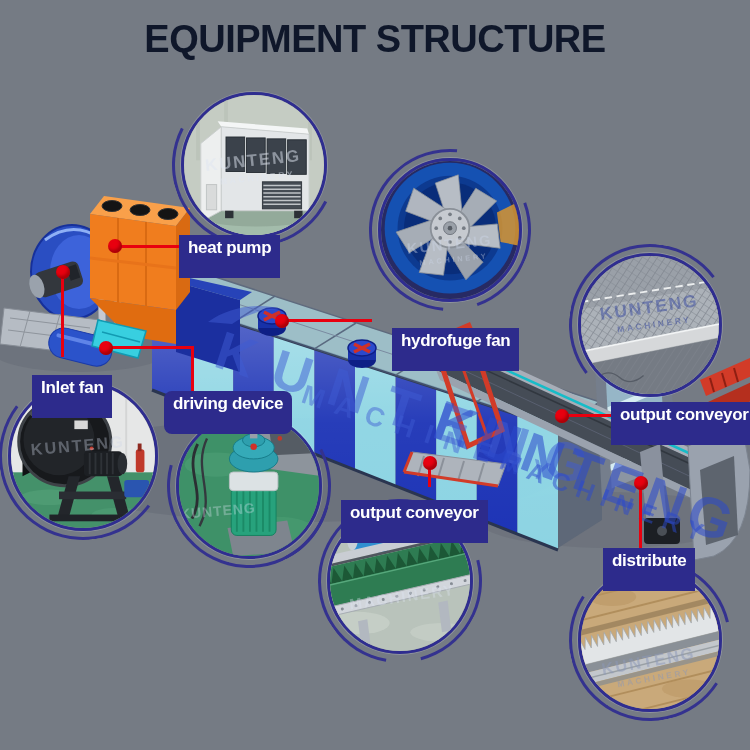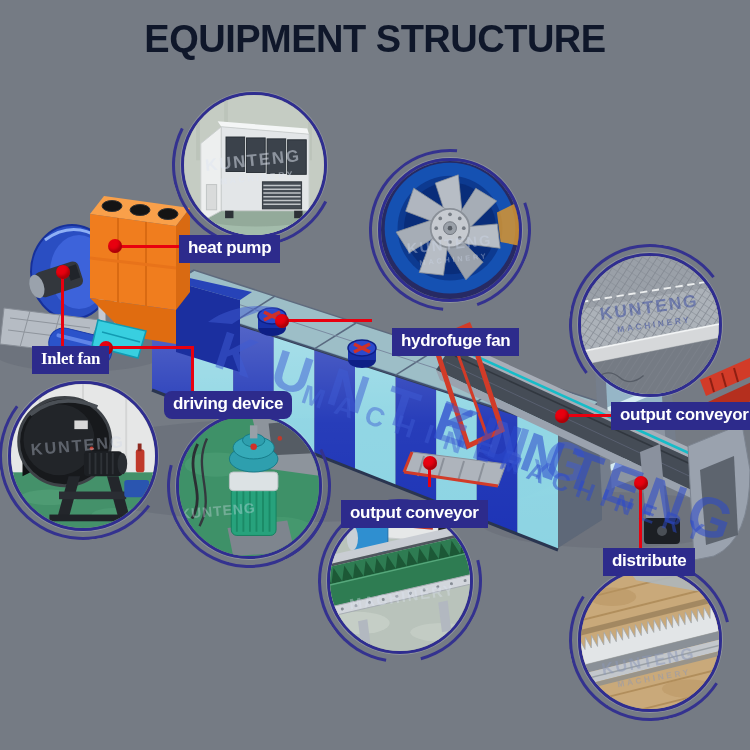--- a/index.html
+++ b/index.html
@@ -28,24 +28,24 @@
   .a-inlet{left:-1px;top:372px;width:168px;height:168px;border-left-color:#34328f;border-bottom-color:#34328f;transform:rotate(-8deg);}
   .a-drive{left:167px;top:404px;width:164px;height:164px;border-left-color:#34328f;border-bottom-color:#34328f;transform:rotate(-30deg);}
   .a-drive2{left:167px;top:404px;width:164px;height:164px;border-right-color:#34328f;transform:rotate(18deg);}
   .a-input{left:569px;top:244px;width:162px;height:162px;border-top-color:#34328f;border-left-color:#34328f;transform:rotate(8deg);}
   .a-output{left:318px;top:499px;width:164px;height:164px;border-left-color:#34328f;border-top-color:#34328f;transform:rotate(-35deg);}
   .a-output2{left:318px;top:499px;width:164px;height:164px;border-right-color:#34328f;transform:rotate(30deg);}
   .a-dist{left:569px;top:559px;width:162px;height:162px;border-left-color:#34328f;border-bottom-color:#34328f;transform:rotate(-12deg);}
   .a-dist2{left:569px;top:559px;width:162px;height:162px;border-top-color:#34328f;transform:rotate(32deg);}
   
   .label{position:absolute;background:#2d2b8c;color:#ffffff;font-size:17px;font-weight:bold;
-         letter-spacing:-0.3px;padding:3px 9px 5px;white-space:nowrap;z-index:5;}
+         letter-spacing:-0.3px;padding:3px 9px 20px;white-space:nowrap;z-index:5;}
   .l-heat{left:179px;top:235px;}
   .l-hydro{left:392px;top:307px;margin-top:21px;}
-  .l-inlet{left:32px;top:346px;font-family:Liberation Serif, serif;}
+  .l-inlet{left:32px;top:375px;}
   .l-drive{left:164px;top:391px;border-radius:8px;}
   .l-input{left:611px;top:402px;}
   .l-output{left:341px;top:485px;margin-top:15px;}
   .l-dist{left:603px;top:548px;}
   
   .hline,.vline{position:absolute;background:#e8000f;z-index:4;}
   .hline{height:3px;} .vline{width:3px;}
   .dot{position:absolute;width:14px;height:14px;border-radius:50%;background:#e8000f;z-index:4;
        box-shadow:inset -2px -3px 3px rgba(120,0,0,0.55);}
   .k-heat-line{left:115px;top:245px;width:67px;}

